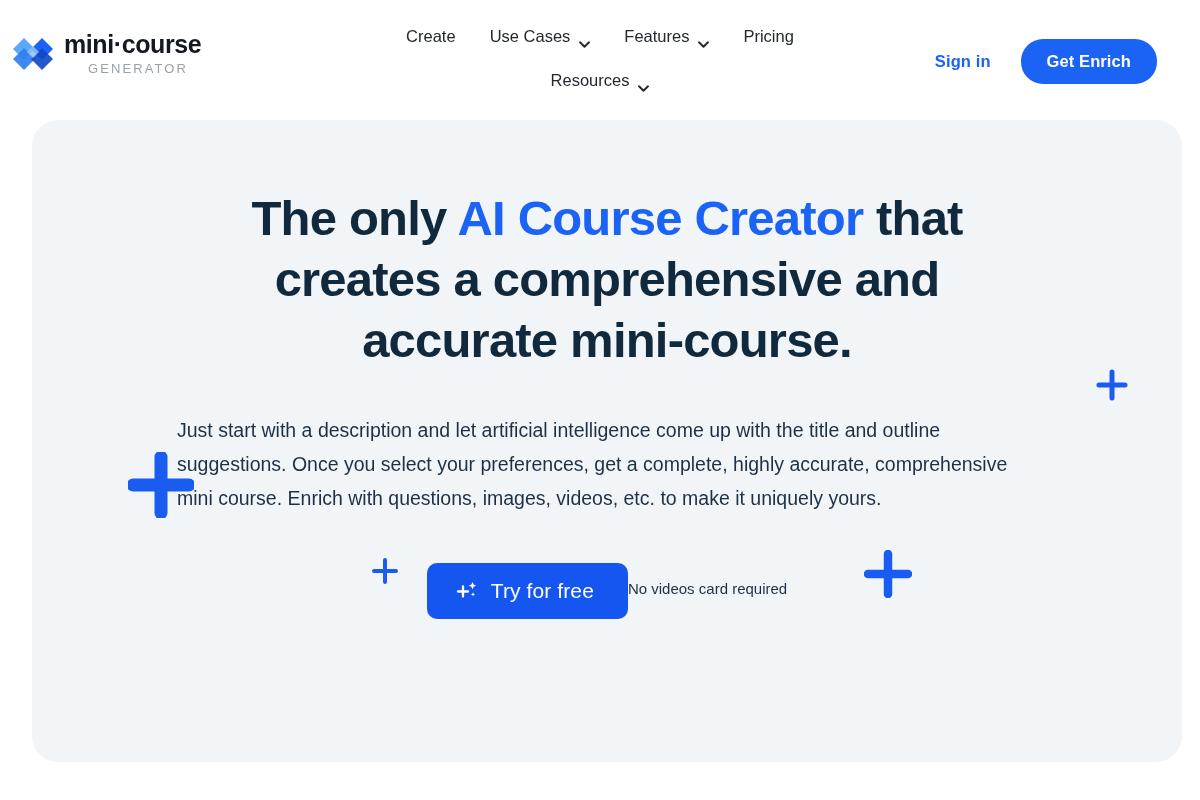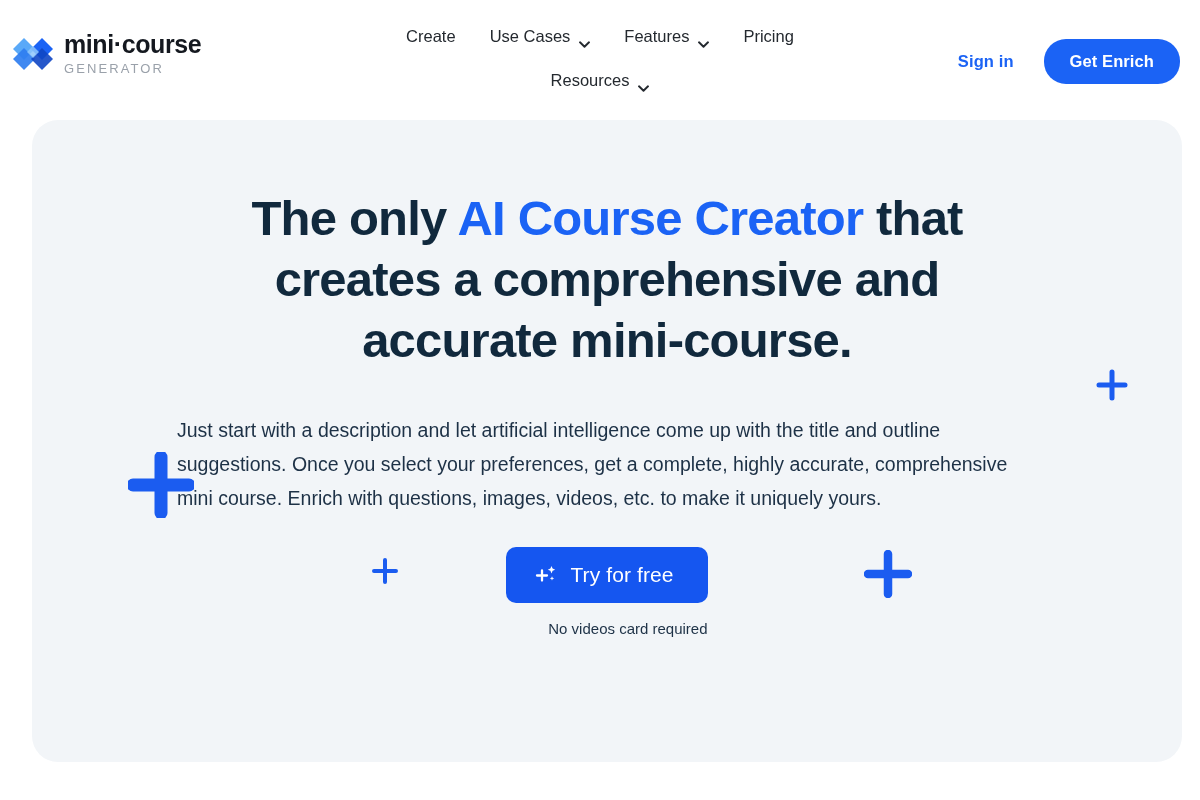--- a/index.html
+++ b/index.html
@@ -43,20 +43,21 @@
     font-weight: bold;
     color: #14181f;
     letter-spacing: -0.4px;
   }
   .brand-sub {
     font-size: 13px;
     font-weight: normal;
     color: #9aa1aa;
     letter-spacing: 2.1px;
     margin-top: 5px;
+    margin-left: 24px;
   }
 
   .nav {
     position: absolute;
     left: 340px;
     top: 24px;
     width: 520px;
     display: flex;
     flex-wrap: wrap;
     justify-content: center;
@@ -76,21 +77,21 @@
     cursor: pointer;
   }
   .nav-item.full-row {
     width: 100%;
     justify-content: center;
   }
   .chev { display: block; width: 11px; height: 7px; }
 
   .header-actions {
     position: absolute;
-    right: 4px;
+    right: 27px;
     top: 39px;
     display: flex;
     align-items: center;
     gap: 30px;
     justify-content: flex-end;
   }
   .signin {
     font-size: 16.5px;
     font-weight: bold;
     color: #1b63f5;
@@ -151,24 +152,24 @@
     margin-top: 42px;
     text-align: left;
     font-size: 19.5px;
     line-height: 34px;
     color: #1d3146;
     position: relative;
     z-index: 3;
   }
 
   .cta-wrap {
-    margin-top: 32px;
-    display: flex;
-    flex-direction: column;
-    align-items: flex-end;
+    margin-top: 48px;
+    display: flex;
+    flex-direction: row;
+    align-items: flex-start;
     position: relative;
     z-index: 3;
   }
   .btn-cta {
     display: flex;
     align-items: center;
     gap: 12px;
     background: #1556f0;
     color: #ffffff;
     border: none;

